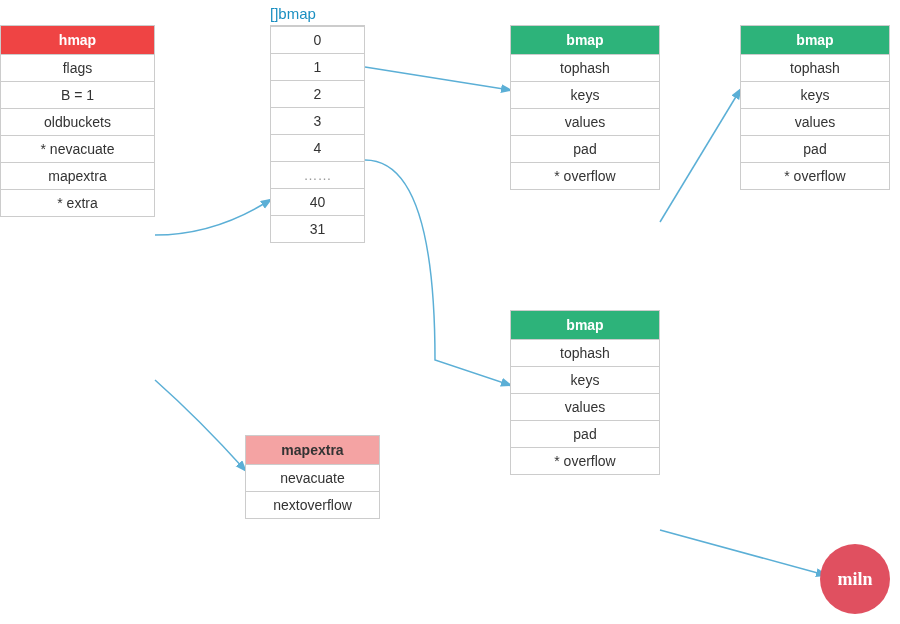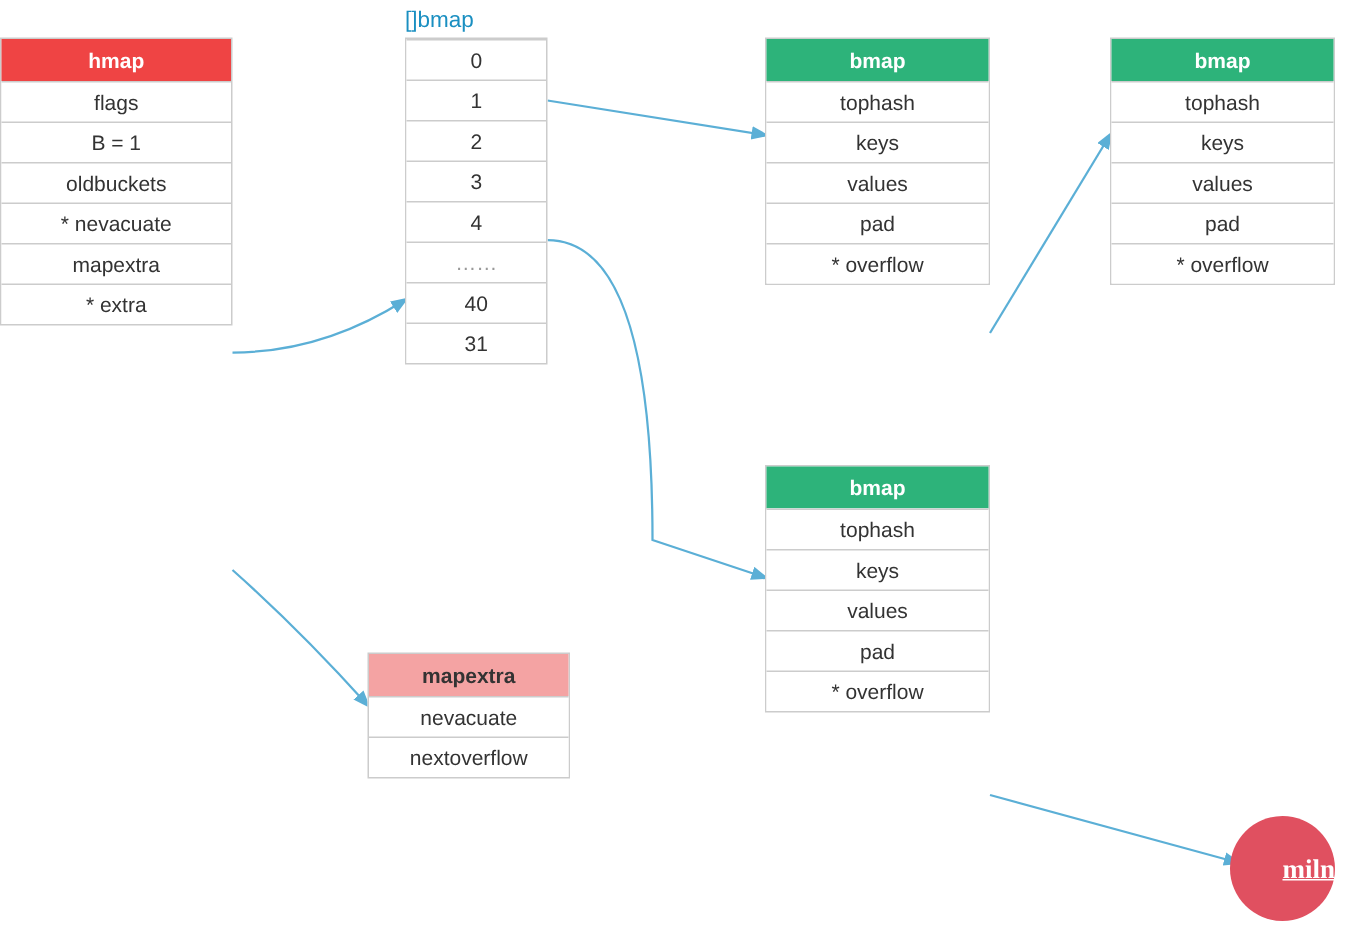--- a/index.html
+++ b/index.html
@@ -117,26 +117,25 @@
     .logo-circle {
       position: absolute;
       right: 10px;
       bottom: 10px;
       width: 70px;
       height: 70px;
       border-radius: 50%;
       background: #e05060;
       display: flex;
       align-items: center;
-      justify-content: flex-end;
+      justify-content: center;
       color: #fff;
       font-weight: bold;
       font-size: 18px;
       font-family: serif;
-      text-decoration: underline;
     }
   </style>
 </head>
 <body>
 
 <div class="diagram-container">
 
   <svg class="arrows-svg">
 
     <path d="M 155 235 Q 215 235 270 200" fill="none" stroke="#5BAFD6" stroke-width="1.5" marker-end="url(#arrow)"></path>

